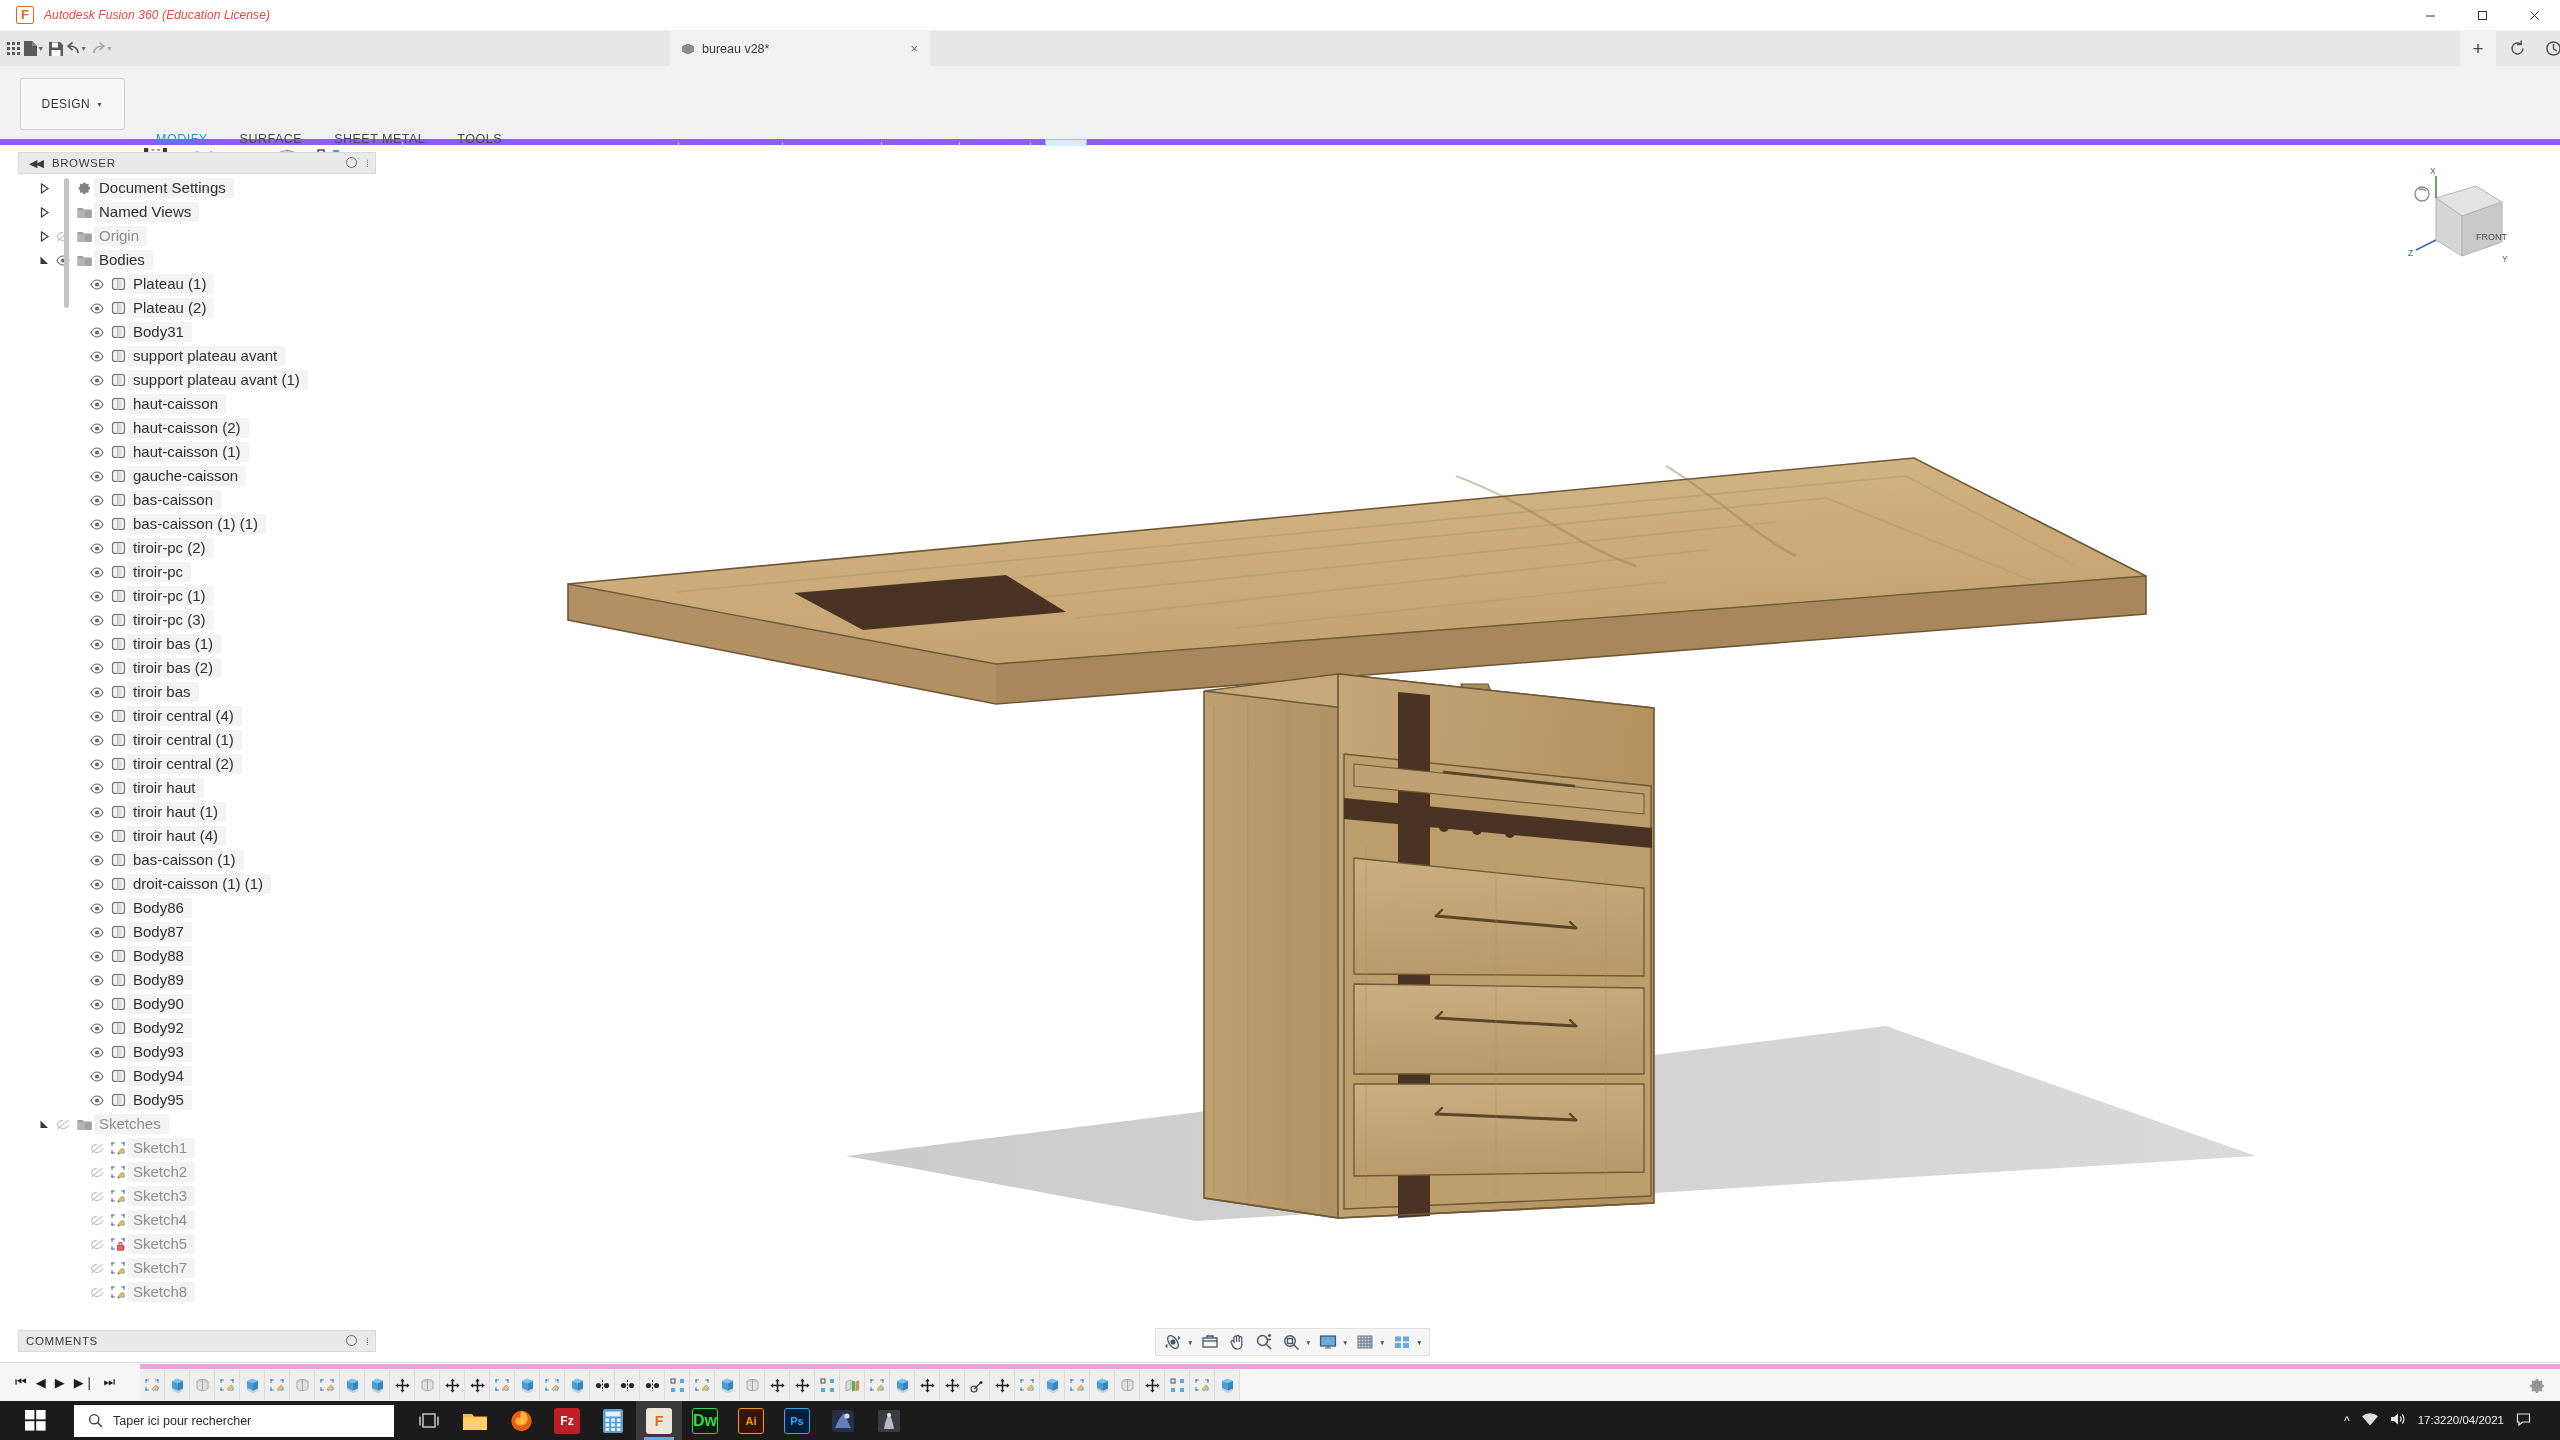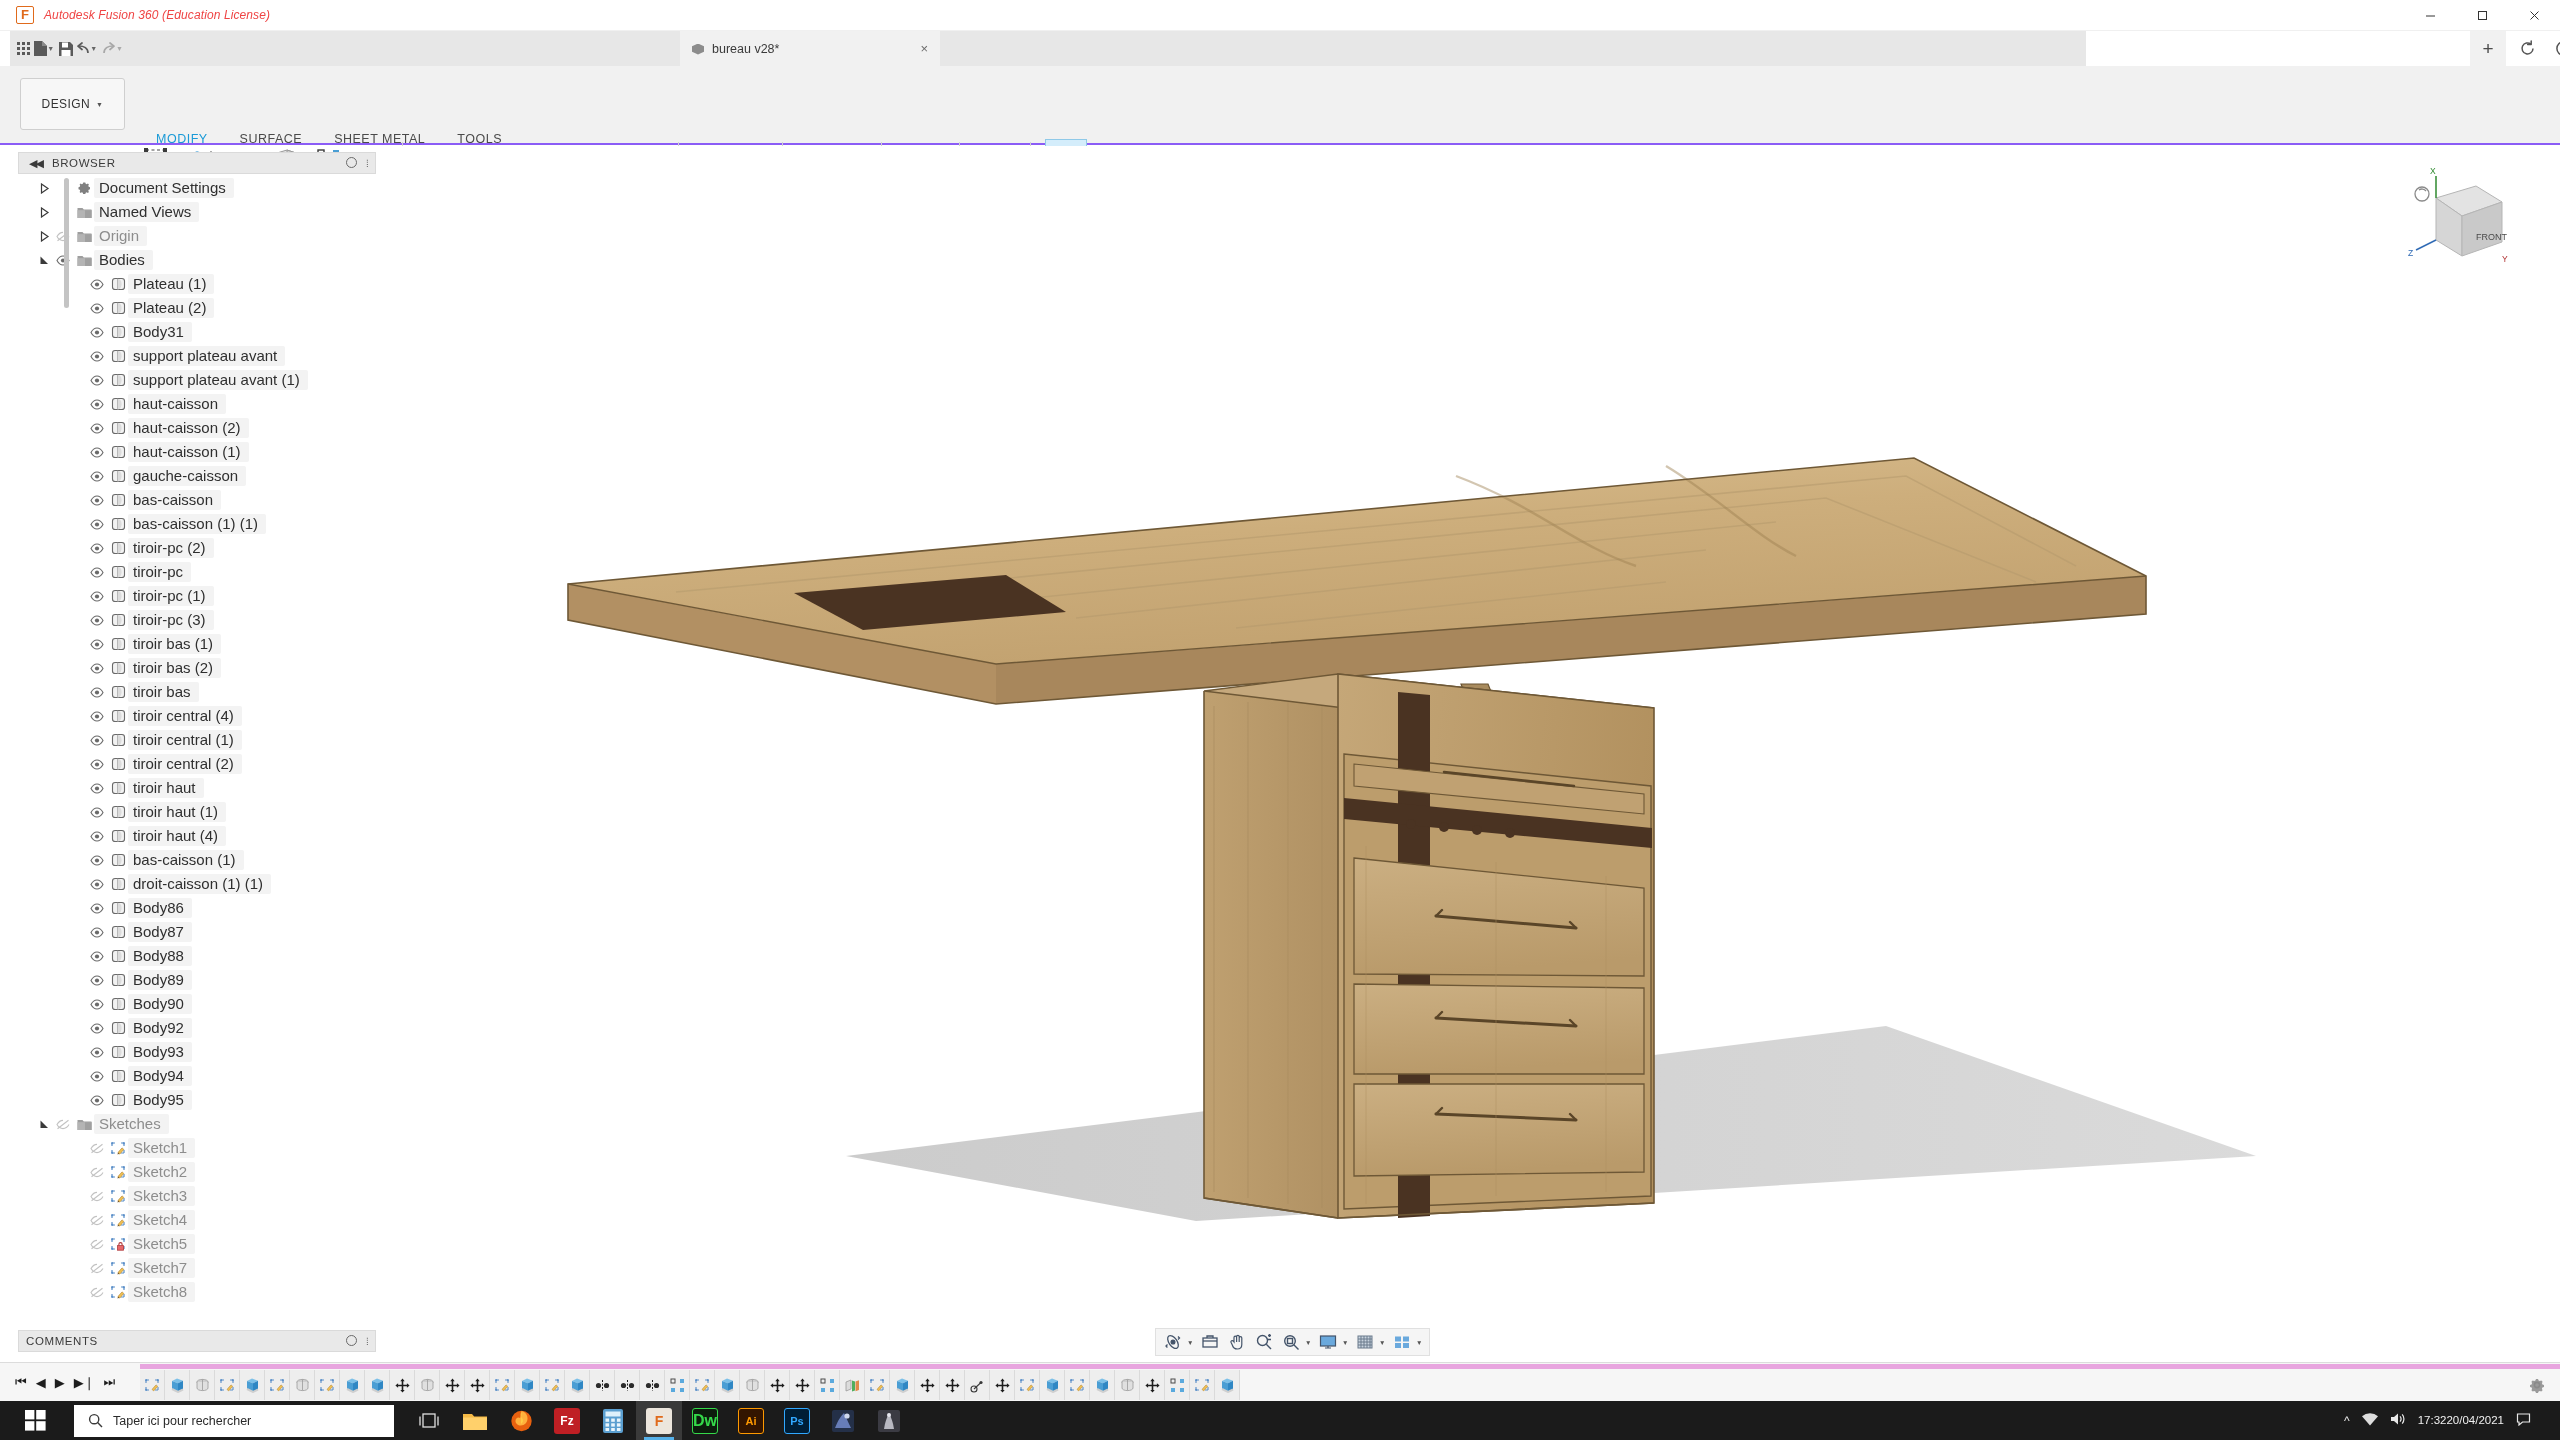--- a/index.html
+++ b/index.html
@@ -27,21 +27,21 @@
   }
   .tb-title { font-size:12px; color:#ef4444; letter-spacing:0.1px;font-style:italic; }
   .tb-win-btns { position:absolute; right:0; top:0; height:31px; display:flex; }
   .tb-win-btn {
     width:52px; height:31px; display:flex; align-items:center; justify-content:center;
     font-size:13px; color:#333;
   }
 
   
   .qatrow {
-    position:absolute; left:10px; top:31px; width:2076px; height:35px;
+    position:absolute; left:0; top:31px; width:2560px; height:35px;
     background:#a3a3a3;
   }
   .qat {
     position:absolute; left:0; top:0; width:115px; height:35px;
     background:#e7e7e7; display:flex; align-items:center; gap:2px; padding-left:6px;
   }
   .qat-ic { width:22px; height:24px; display:flex; align-items:center; justify-content:center;
      color:#5a5a5a; }
   .qat-car { font-size:7px; color:#666; margin-left:-3px; margin-right:2px; }
 
@@ -63,21 +63,21 @@
      background:#f1f1f1; font-weight:300;}
   .topicons { position:absolute; top:0; height:35px; display:flex; align-items:center; gap:2px; }
   .topic {
     width:34px; height:30px; display:flex; align-items:center; justify-content:center;
     color:#555;
   }
 
   
   .ribbon {
     position:absolute; left:0; top:66px; width:2560px; height:79px;
-    background:#f1f1f1; border-bottom:2px solid #8b5cf6;
+    background:#f1f1f1; border-bottom:6px solid #8b5cf6;
   }
   .designbtn {
     position:absolute; left:20px; top:12px; width:105px; height:52px;
     border:1px solid #cfcfcf; border-radius:3px; background:#f7f7f7;
     display:flex; align-items:center; justify-content:center; gap:6px;
     font-size:12px; color:#333; letter-spacing:0.4px;
   }
   .designbtn .car{ font-size:7px; color:#555; }
 
   .ribtabs { position:absolute; left:140px; top:62px; height:27px; display:flex; gap:0; }

